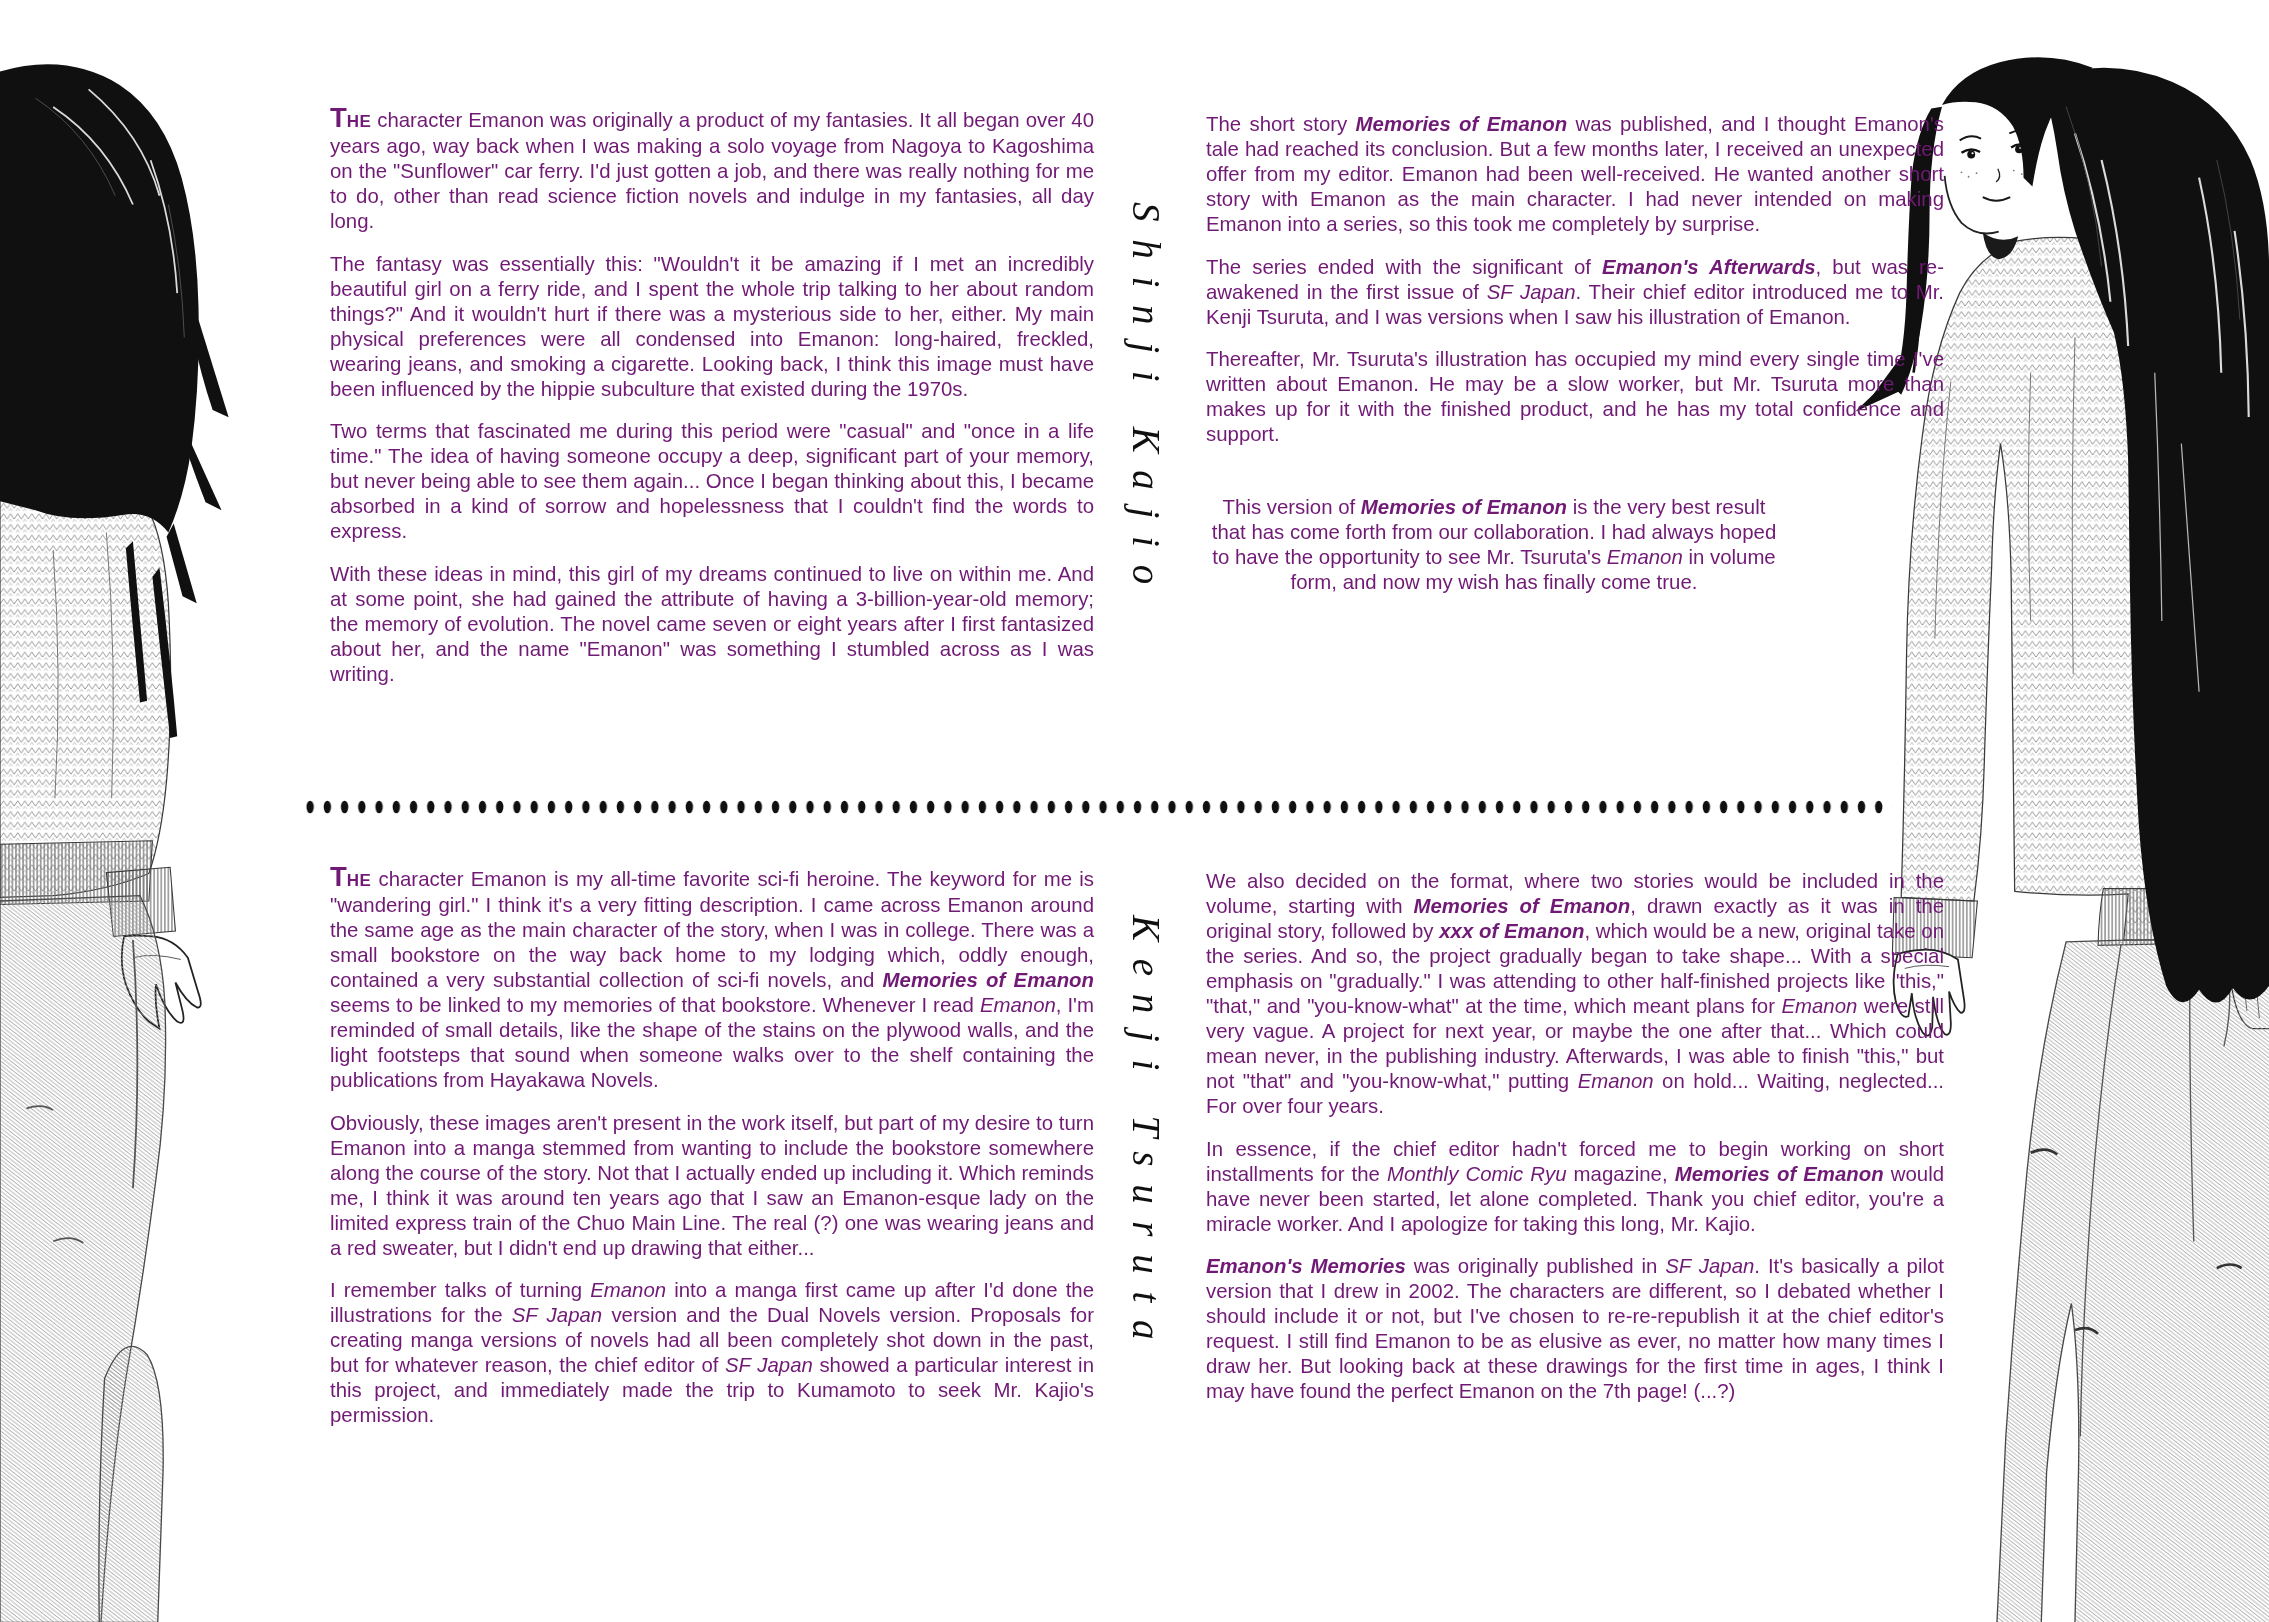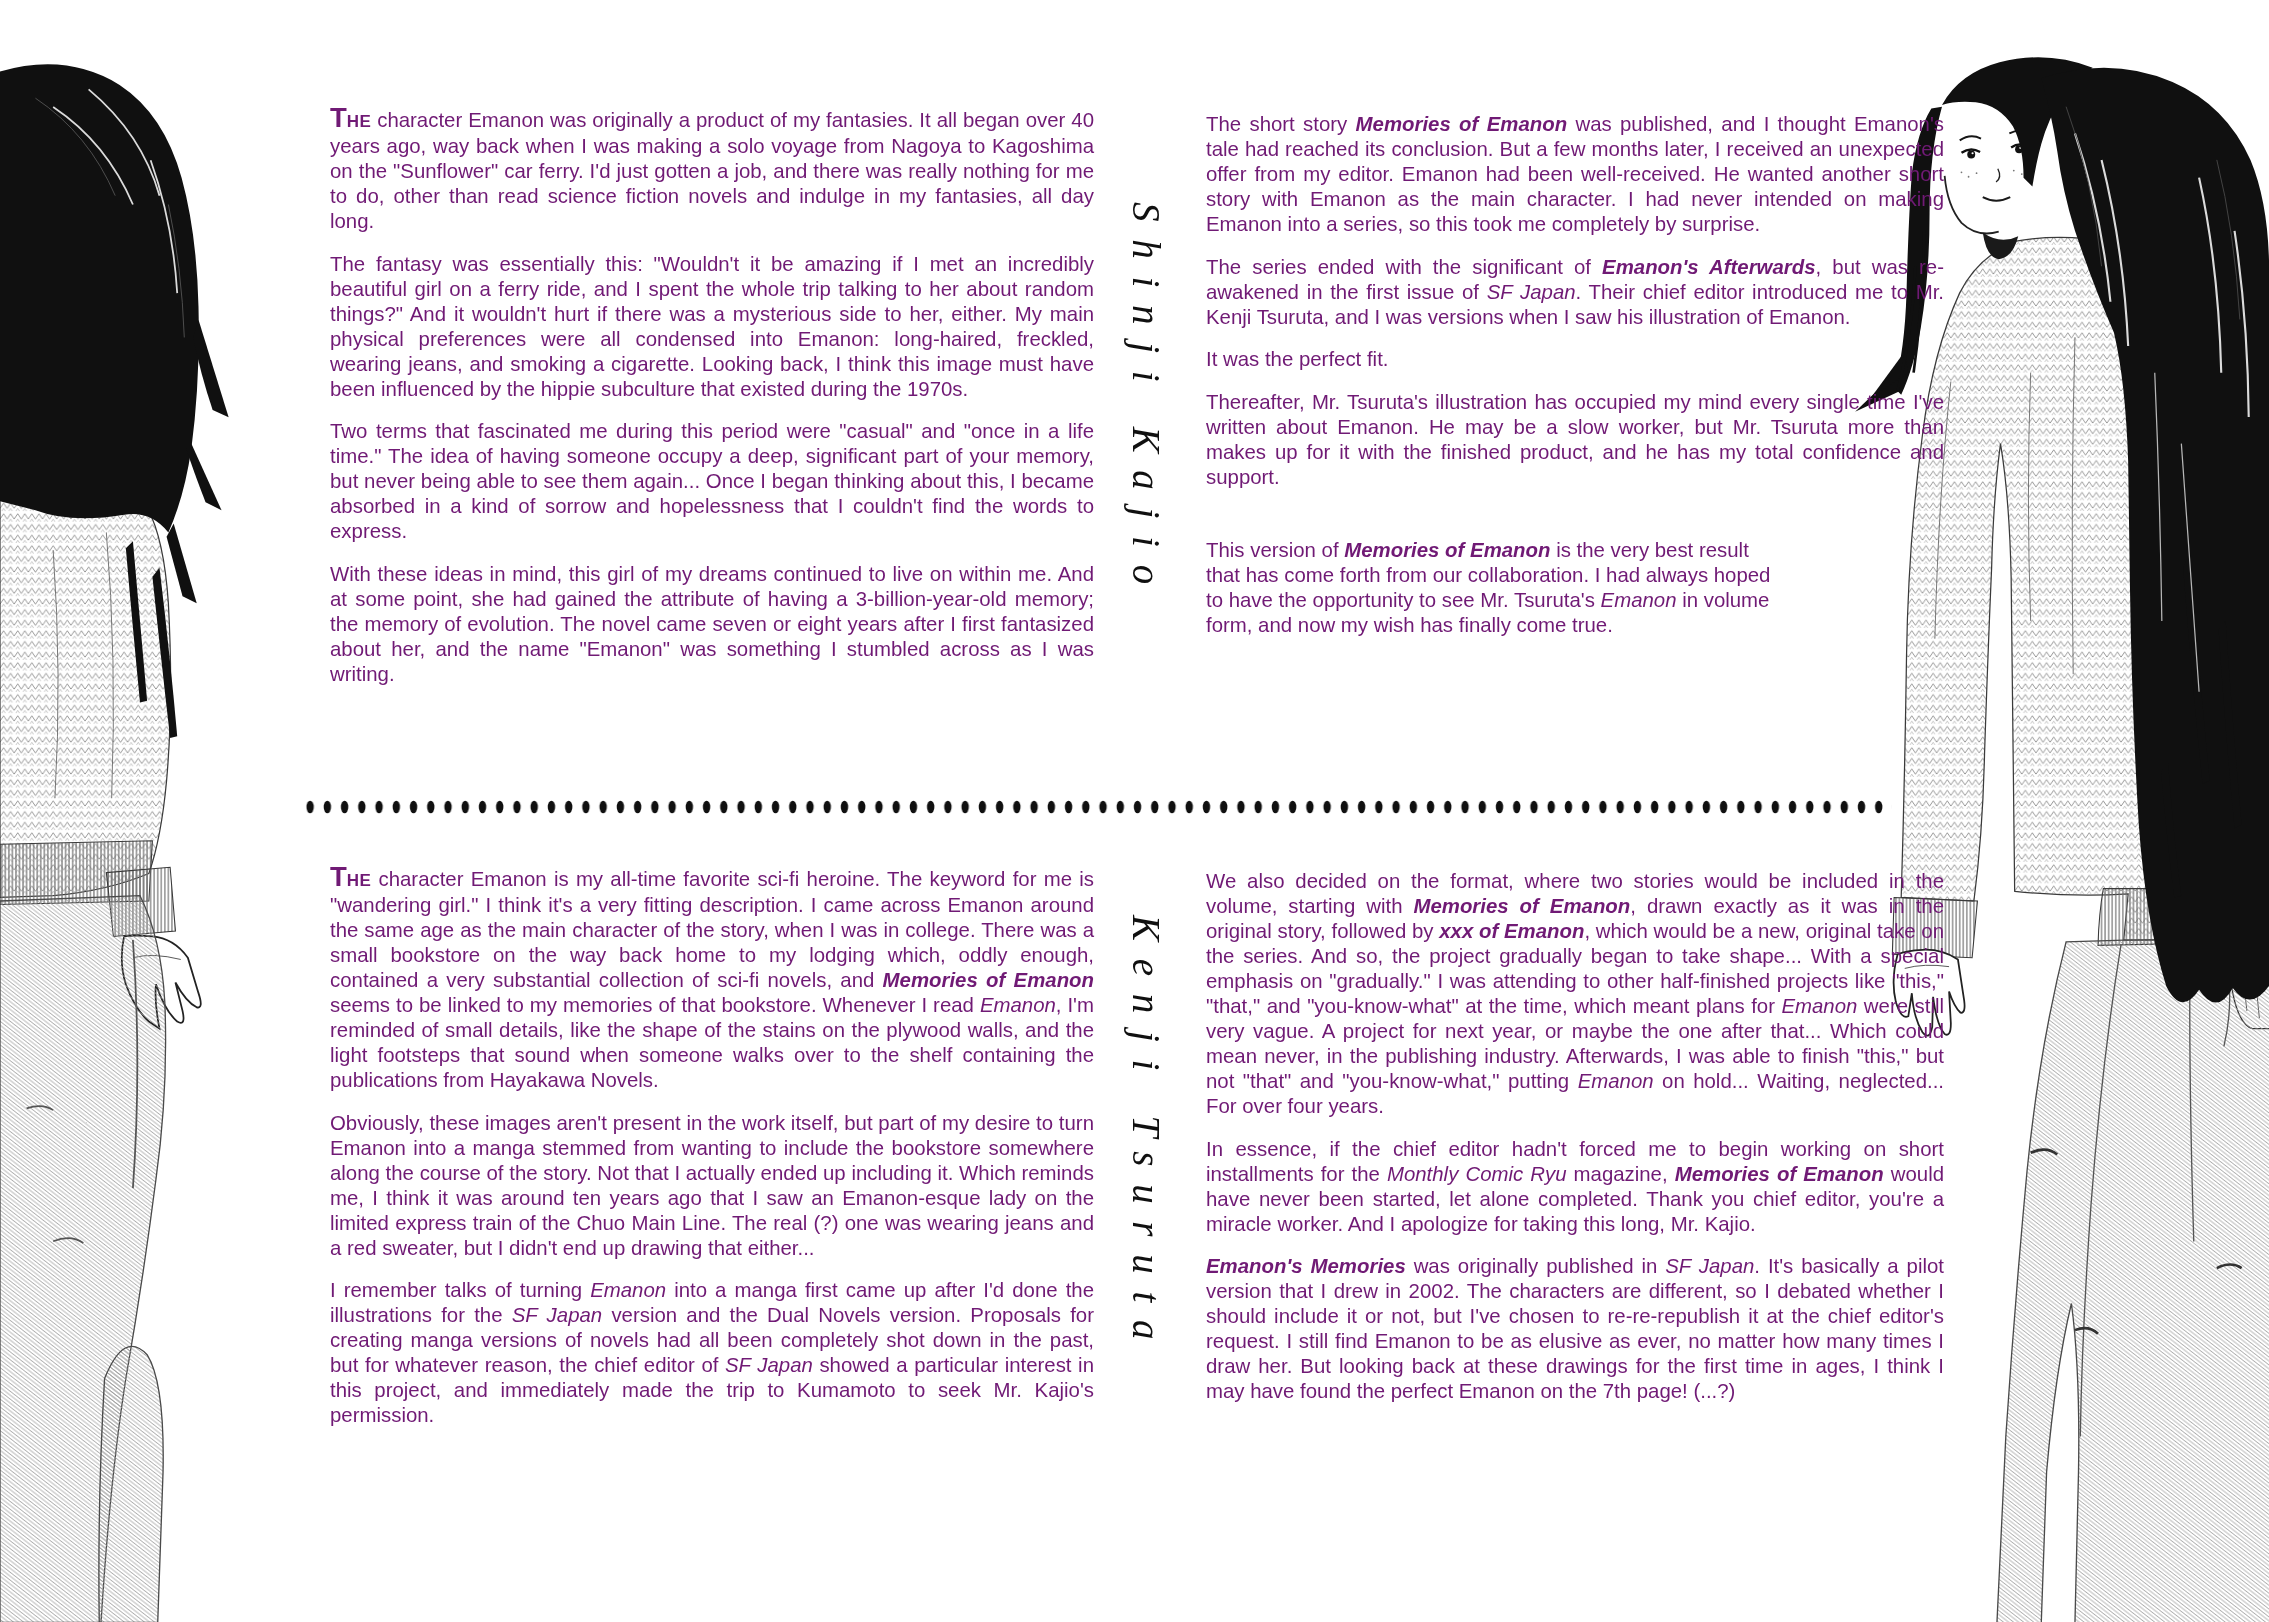--- a/index.html
+++ b/index.html
@@ -3,21 +3,21 @@
 <meta charset="utf-8">
 <style>
   html,body{margin:0;padding:0;}
   body{
     width:2270px;height:1623px;position:relative;overflow:hidden;
     background:#ffffff;
     font-family:"Liberation Sans","DejaVu Sans",sans-serif;
   }
   .col{position:absolute;font-size:20.4px;line-height:25px;color:#701a75;}
   .col p{margin:0 0 17.7px 0;text-align:justify;}
-  .col p.narrow{width:576px;text-align:left;margin-top:48px;}
+  .col p.narrow{width:576px;text-align:center;margin-top:48px;}
   .seg{font-style:normal;}
   .seg-bi{font-weight:700;font-style:italic;}
   .seg-i{font-style:italic;}
   .seg-leadcap{font-weight:700;font-size:27.5px;line-height:25px;}
   .seg-leadsm{font-weight:700;font-size:17px;letter-spacing:0.4px;}
   .vname{
     position:absolute;white-space:nowrap;color:#101010;
     font-family:"Liberation Serif","DejaVu Serif",serif;
     font-style:italic;font-size:39px;letter-spacing:17.7px;
     transform-origin:0 0;transform:rotate(90deg);
@@ -163,21 +163,20 @@
 <div id="col-kajio-left" class="col">
     <p><span class="seg-leadcap">T</span><span class="seg-leadsm">HE</span><span class="seg"> character Emanon was originally a product of my fantasies. It all began over 40 years ago, way back when I was making a solo voyage from Nagoya to Kagoshima on the "Sunflower" car ferry. I'd just gotten a job, and there was really nothing for me to do, other than read science fiction novels and indulge in my fantasies, all day long.</span></p>
     <p><span class="seg">The fantasy was essentially this: "Wouldn't it be amazing if I met an incredibly beautiful girl on a ferry ride, and I spent the whole trip talking to her about random things?" And it wouldn't hurt if there was a mysterious side to her, either. My main physical preferences were all condensed into Emanon: long-haired, freckled, wearing jeans, and smoking a cigarette. Looking back, I think this image must have been influenced by the hippie subculture that existed during the 1970s.</span></p>
     <p><span class="seg">Two terms that fascinated me during this period were "casual" and "once in a life time." The idea of having someone occupy a deep, significant part of your memory, but never being able to see them again... Once I began thinking about this, I became absorbed in a kind of sorrow and hopelessness that I couldn't find the words to express.</span></p>
     <p><span class="seg">With these ideas in mind, this girl of my dreams continued to live on within me. And at some point, she had gained the attribute of having a 3-billion-year-old memory; the memory of evolution. The novel came seven or eight years after I first fantasized about her, and the name "Emanon" was something I stumbled across as I was writing.</span></p>
   </div>
 
 <div id="col-kajio-right" class="col">
     <p><span class="seg">The short story </span><span class="seg-bi">Memories of Emanon</span><span class="seg"> was published, and I thought Emanon's tale had reached its conclusion. But a few months later, I received an unexpected offer from my editor. Emanon had been well-received. He wanted another short story with Emanon as the main character. I had never intended on making Emanon into a series, so this took me completely by surprise.</span></p>
     <p><span class="seg">The series ended with the significant of </span><span class="seg-bi">Emanon's Afterwards</span><span class="seg">, but was re-awakened in the first issue of </span><span class="seg-i">SF Japan</span><span class="seg">. Their chief editor introduced me to Mr. Kenji Tsuruta, and I was versions when I saw his illustration of Emanon.</span></p>
-    <p><span class="seg">It was the perfect fit.</span></p>
     <p><span class="seg">Thereafter, Mr. Tsuruta's illustration has occupied my mind every single time I've written about Emanon. He may be a slow worker, but Mr. Tsuruta more than makes up for it with the finished product, and he has my total confidence and support.</span></p>
     <p class="narrow"><span class="seg">This version of </span><span class="seg-bi">Memories of Emanon</span><span class="seg"> is the very best result that has come forth from our collaboration. I had always hoped to have the opportunity to see Mr. Tsuruta's </span><span class="seg-i">Emanon</span><span class="seg"> in volume form, and now my wish has finally come true.</span></p>
   </div>
 
 <svg id="divider" width="1607" height="14" viewBox="0 0 1812 16" aria-hidden="true">
   <defs>
     <pattern id="dotp" width="19.7" height="16" patternUnits="userSpaceOnUse">
       <ellipse cx="5" cy="8" rx="4.2" ry="7.2" fill="#101010"></ellipse>
     </pattern>
   </defs>

